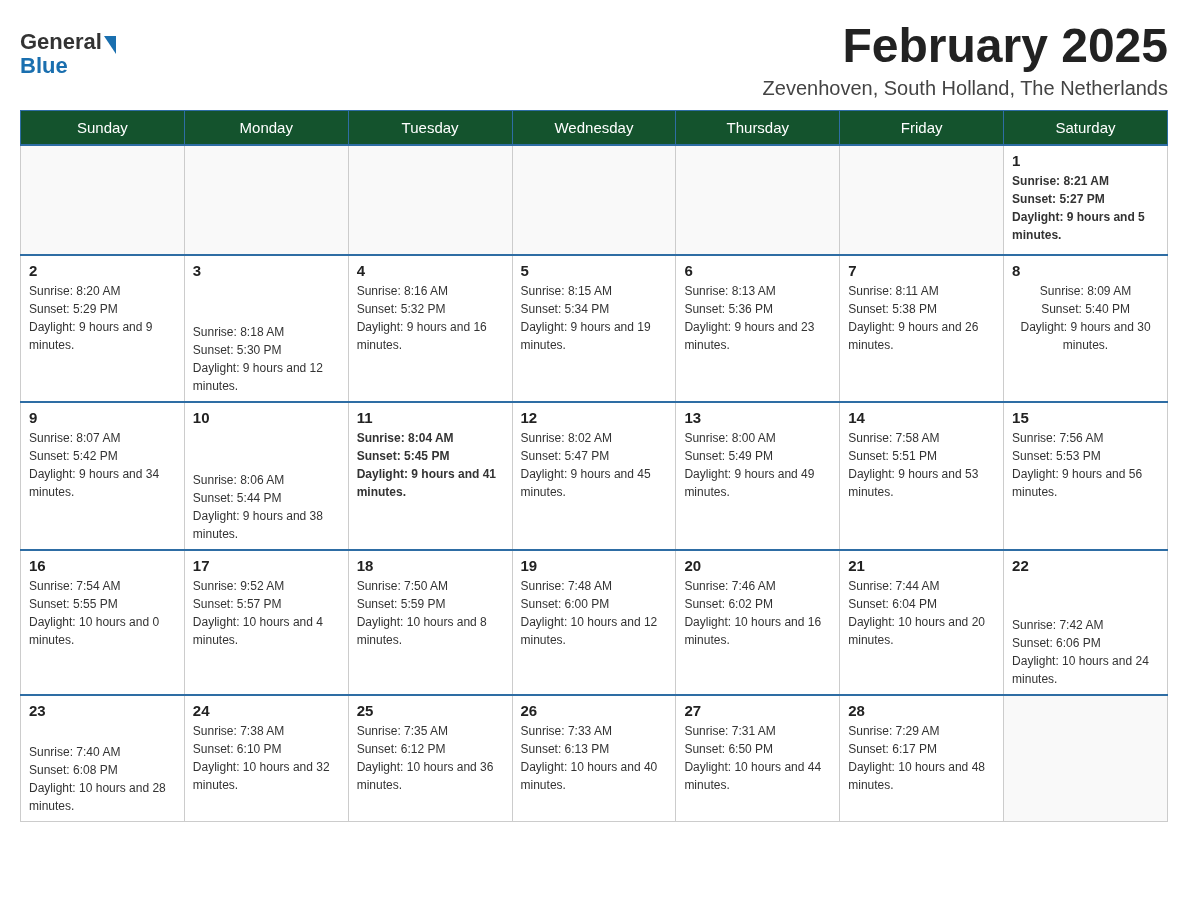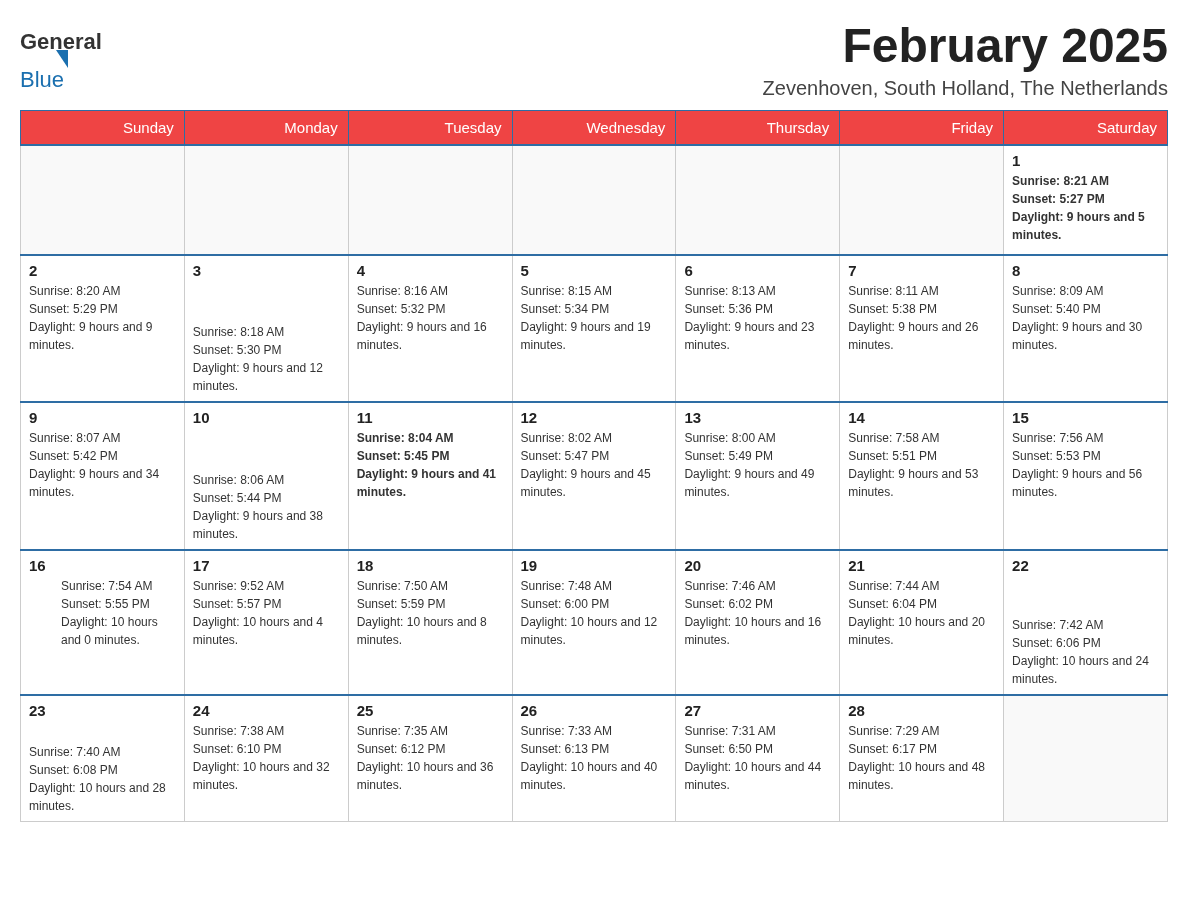--- a/index.html
+++ b/index.html
@@ -21,21 +21,21 @@
       align-items: center;
       margin-top: 10px;
     }
     .logo-text-general {
       font-size: 22px;
       font-weight: bold;
       color: #333;
     }
     .logo-text-blue {
       font-size: 22px;
-      font-weight: normal;
+      font-weight: bold;
       color: #1a6faf;
     }
     .logo-triangle {
       width: 0;
       height: 0;
       border-left: 12px solid transparent;
       border-right: 0px solid transparent;
       border-top: 18px solid #1a6faf;
       margin-left: 2px;
       margin-top: -4px;
@@ -54,26 +54,26 @@
       font-size: 20px;
       color: #444;
       margin-top: 4px;
     }
     .calendar-table {
       width: 100%;
       border-collapse: collapse;
       margin-top: 10px;
     }
     .calendar-table th {
-      background-color: #ef4444;
+      background-color: #14532d;
       color: #fff;
       font-size: 15px;
       font-weight: normal;
       padding: 8px 10px;
-      text-align: right;
+      text-align: center;
       border: 1px solid #2e6da4;
     }
     .calendar-table td {
       vertical-align: top;
       border: 1px solid #ccc;
       padding: 6px 8px;
       width: calc(100% / 7);
       height: 110px;
       font-size: 12.5px;
       color: #333;
@@ -96,21 +96,21 @@
     tr.week-row td {
       border-top: 2px solid #2e6da4;
     }
   </style>
 </head>
 <body>
 
 <div class="header-area">
   <div class="logo">
     <div style="line-height:1.1;">
-      <div style="display:flex;align-items:center;flex-direction:column;">
+      <div style="display:flex;align-items:flex-end;">
         <span class="logo-text-general">General</span>
         <span class="logo-triangle"></span>
       </div>
       <div>
         <span class="logo-text-blue">Blue</span>
       </div>
     </div>
   </div>
   <div class="title-area">
     <div class="month-title">February 2025</div>
@@ -177,21 +177,21 @@
 Daylight: 9 hours and 23 minutes.</div>
         </td>
         <td>
           <span class="day-number">7</span>
           <div class="day-info" style="white-space: pre-line;">Sunrise: 8:11 AM
 Sunset: 5:38 PM
 Daylight: 9 hours and 26 minutes.</div>
         </td>
         <td>
           <span class="day-number">8</span>
-          <div class="day-info" style="white-space: pre-line;">Sunrise: 8:09 AM
+          <div class="day-info" style="white-space: pre-line; text-align: center;">Sunrise: 8:09 AM
 Sunset: 5:40 PM
 Daylight: 9 hours and 30 minutes.</div>
         </td>
       </tr>
       <tr class="week-row">
         <td>
           <span class="day-number">9</span>
           <div class="day-info" style="white-space: pre-line;">Sunrise: 8:07 AM
 Sunset: 5:42 PM
 Daylight: 9 hours and 34 minutes.</div>
@@ -229,21 +229,21 @@
         <td>
           <span class="day-number">15</span>
           <div class="day-info" style="white-space: pre-line;">Sunrise: 7:56 AM
 Sunset: 5:53 PM
 Daylight: 9 hours and 56 minutes.</div>
         </td>
       </tr>
       <tr class="week-row">
         <td>
           <span class="day-number">16</span>
-          <div class="day-info" style="white-space: pre-line; margin-left: 32px;">Sunrise: 7:54 AM
+          <div class="day-info" style="white-space: pre-line;">Sunrise: 7:54 AM
 Sunset: 5:55 PM
 Daylight: 10 hours and 0 minutes.</div>
         </td>
         <td>
           <span class="day-number">17</span>
           <div class="day-info" style="white-space: pre-line;">Sunrise: 9:52 AM
 Sunset: 5:57 PM
 Daylight: 10 hours and 4 minutes.</div>
         </td>
         <td>

